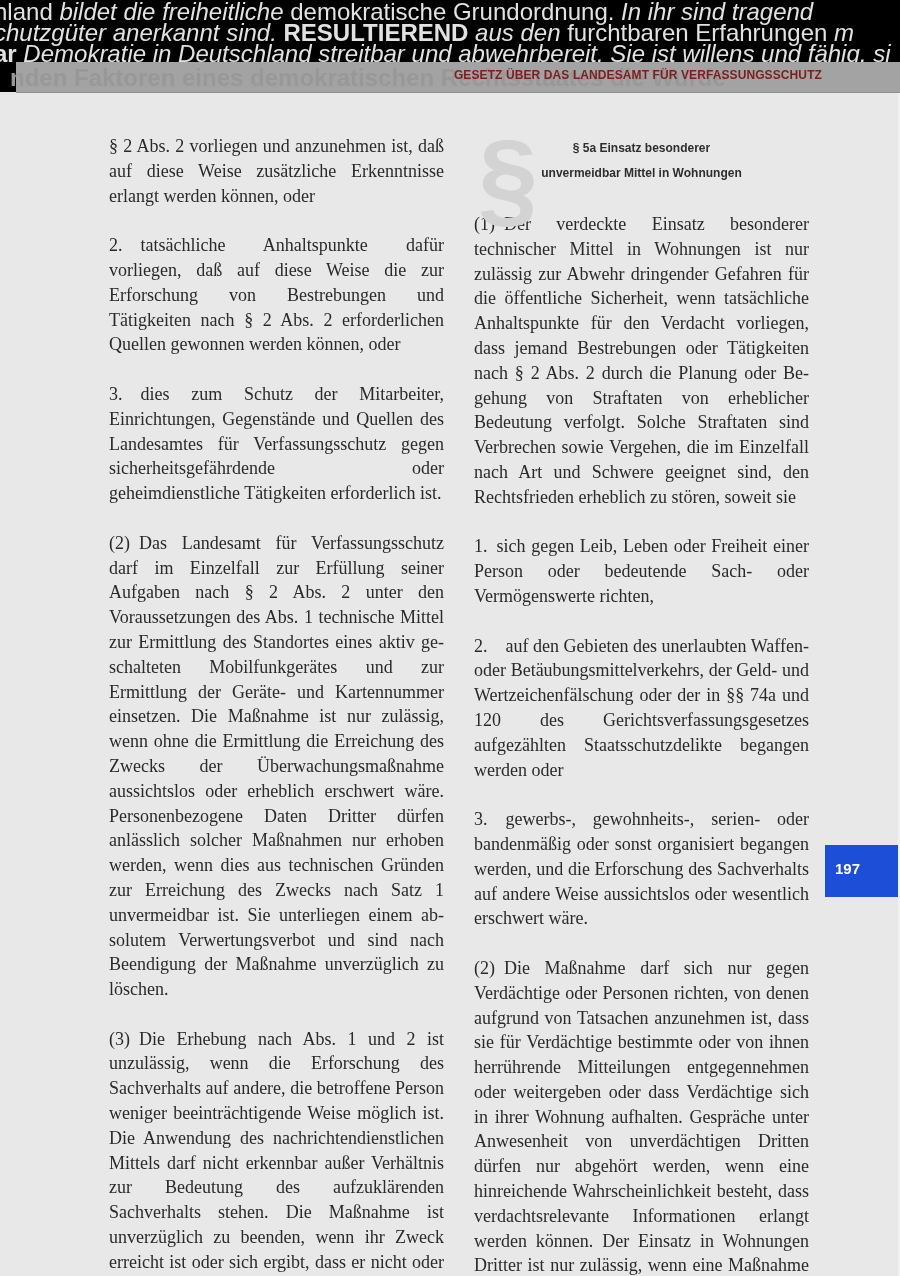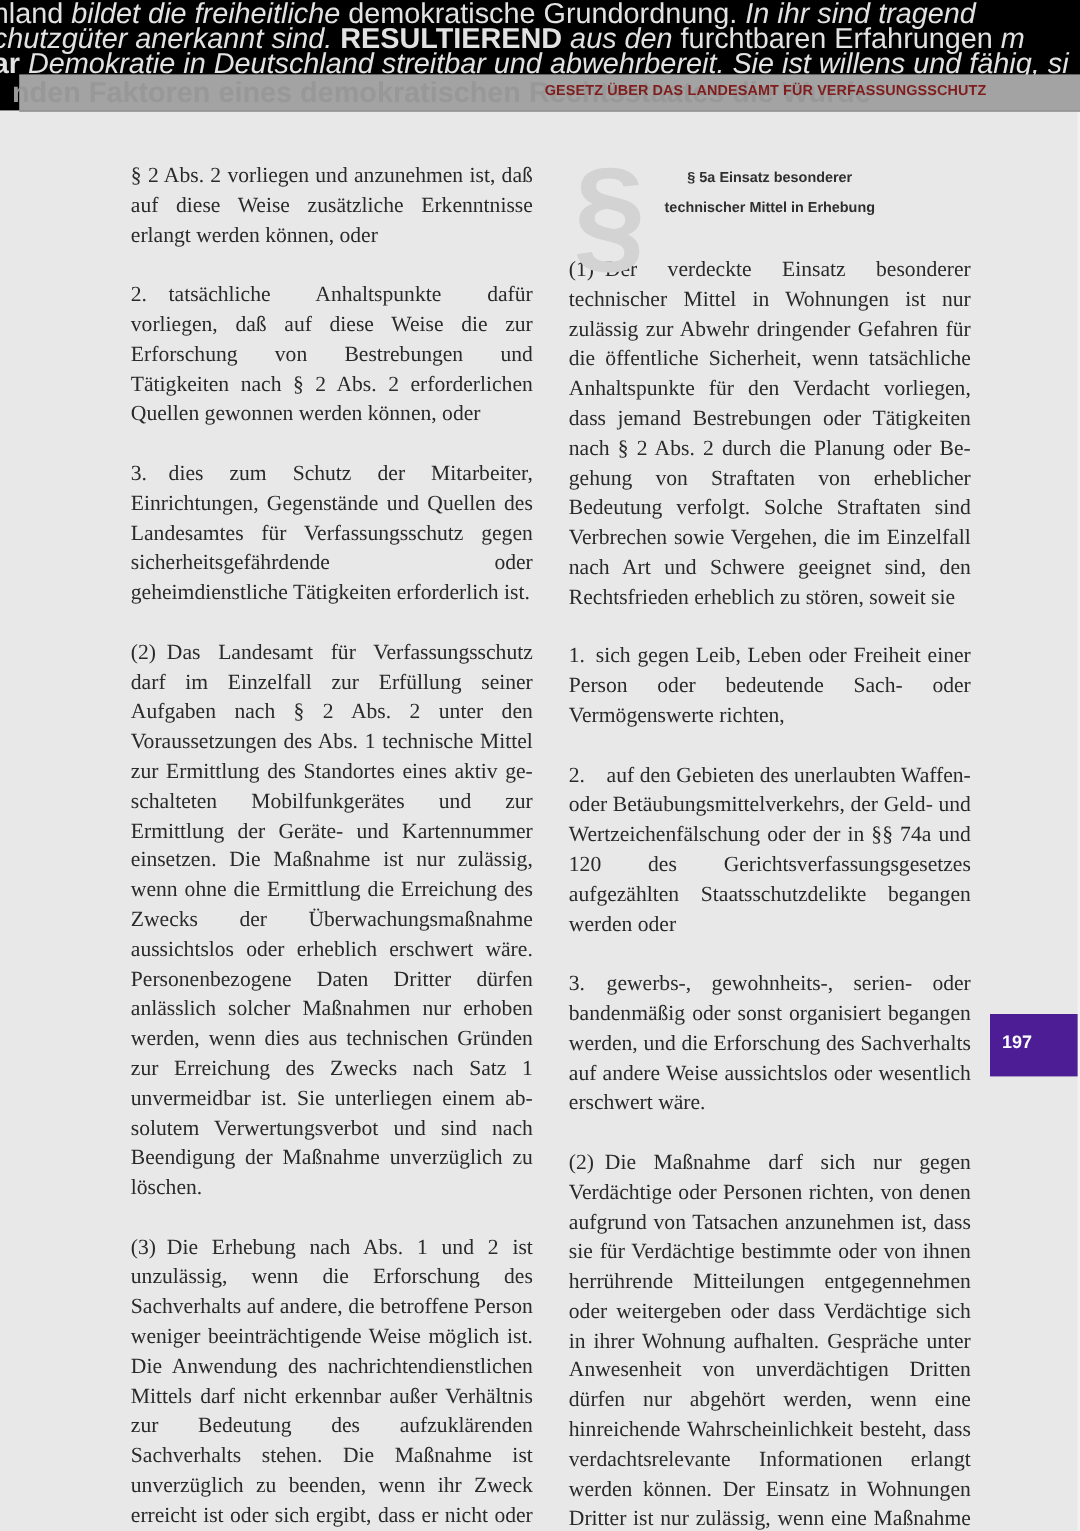--- a/index.html
+++ b/index.html
@@ -40,21 +40,21 @@
   .section-head {
     position:absolute; left:474px; top:136px; width:335px; text-align:center;
     font-family:"Liberation Sans","DejaVu Sans",sans-serif; font-weight:bold;
     font-size:12px; line-height:25px; color:#2e2e2e; z-index:2;
   }
   .para-glyph {
     position:absolute; left:478px; top:118px; font-family:"Liberation Sans","DejaVu Sans",sans-serif;
     font-weight:bold; font-size:108px; line-height:120px; color:#d3d3d3; z-index:1;
   }
   .page-tab {
-    position:absolute; left:825px; top:845px; width:73px; height:52px; background:#4c1d95;
+    position:absolute; left:825px; top:845px; width:73px; height:52px; background:#1d4ed8;
   }
   .page-num {
     position:absolute; left:10px; top:15px; font-family:"Liberation Sans","DejaVu Sans",sans-serif;
     font-weight:bold; font-size:15px; color:#ffffff;
   }
 </style>
 </head>
 <body>
 
 <div class="page-edge"></div>
@@ -80,21 +80,21 @@
   <p class="para">§ 2 Abs. 2 vorliegen und anzunehmen ist, daß auf diese Weise zusätzliche Erkenntnisse erlangt wer­den können, oder</p>
   <p class="para">2. tatsächliche Anhaltspunkte dafür vorliegen, daß auf diese Weise die zur Erforschung von Bestrebun­gen und Tätigkeiten nach § 2 Abs. 2 erforderlichen Quellen gewonnen werden können, oder</p>
   <p class="para">3. dies zum Schutz der Mitarbeiter, Einrichtun­gen, Gegenstände und Quellen des Landesamtes für Verfassungsschutz gegen sicherheitsgefährdende oder geheimdienstliche Tätigkeiten erforderlich ist.</p>
   <p class="para">(2) Das Landesamt für Verfassungsschutz darf im Einzelfall zur Erfüllung seiner Aufgaben nach § 2 Abs. 2 unter den Voraussetzungen des Abs. 1 technische Mittel zur Ermittlung des Standortes eines aktiv ge­schalteten Mobilfunkgerätes und zur Ermittlung der Geräte- und Kartennummer einsetzen. Die Maß­nahme ist nur zulässig, wenn ohne die Ermittlung die Erreichung des Zwecks der Überwachungsmaßnahme aussichtslos oder erheblich erschwert wäre. Personen­bezogene Daten Dritter dürfen anlässlich solcher Maß­nahmen nur erhoben werden, wenn dies aus techni­schen Gründen zur Erreichung des Zwecks nach Satz 1 unvermeidbar ist. Sie unterliegen einem ab­solutem Verwertungsverbot und sind nach Beendi­gung der Maßnahme unverzüglich zu löschen.</p>
   <p class="para">(3) Die Erhebung nach Abs. 1 und 2 ist unzuläs­sig, wenn die Erforschung des Sachverhalts auf an­dere, die betroffene Person weniger beeinträchti­gende Weise möglich ist. Die Anwendung des nach­richtendienstlichen Mittels darf nicht erkennbar au­ßer Verhältnis zur Bedeutung des aufzuklärenden Sachverhalts stehen. Die Maßnahme ist unverzüg­lich zu beenden, wenn ihr Zweck erreicht ist oder sich ergibt, dass er nicht oder nicht auf diese Weise erreicht werden kann. In den Fällen des Abs. 1 Nr. 1 und Abs. 2 dürfen nachrichtendienstliche Mittel nicht gezielt gegen Unbeteiligte eingesetzt werden; im Übrigen gilt § 3 Abs. 1 Satz 3 bis 5.</p>
 </div>
 
 <div class="para-glyph">§</div>
 <div class="section-head">
   <div>§ 5a Einsatz besonderer</div>
-  <div>technischer Mittel in Erhebung</div>
+  <div>unvermeidbar Mittel in Wohnungen</div>
 </div>
 
 <div class="col col-right">
   <p class="para">(1) Der verdeckte Einsatz besonderer technischer Mittel in Wohnungen ist nur zulässig zur Abwehr dringender Gefahren für die öffentliche Sicherheit, wenn tatsächliche Anhaltspunkte für den Verdacht vorliegen, dass jemand Bestrebungen oder Tätig­keiten nach § 2 Abs. 2 durch die Planung oder Be­gehung von Straftaten von erheblicher Bedeutung verfolgt. Solche Straftaten sind Verbrechen sowie Vergehen, die im Einzelfall nach Art und Schwere geeignet sind, den Rechtsfrieden erheblich zu stö­ren, soweit sie</p>
   <p class="para">1. sich gegen Leib, Leben oder Freiheit einer Person oder bedeutende Sach- oder Vermögens­werte richten,</p>
   <p class="para">2. auf den Gebieten des unerlaubten Waffen- oder Betäubungsmittelverkehrs, der Geld- und Wertzei­chenfälschung oder der in §§ 74a und 120 des Gerichtsverfassungsgesetzes aufgezählten Staats­schutzdelikte begangen werden oder</p>
   <p class="para">3. gewerbs-, gewohnheits-, serien- oder banden­mäßig oder sonst organisiert begangen werden, und die Erforschung des Sachverhalts auf andere Weise aussichtslos oder wesentlich erschwert wäre.</p>
   <p class="para">(2) Die Maßnahme darf sich nur gegen Verdächtige oder Personen richten, von denen aufgrund von Tat­sachen anzunehmen ist, dass sie für Verdächtige be­stimmte oder von ihnen herrührende Mitteilungen entgegennehmen oder weitergeben oder dass Ver­dächtige sich in ihrer Wohnung aufhalten. Gesprä­che unter Anwesenheit von unverdächtigen Dritten dürfen nur abgehört werden, wenn eine hinrei­chende Wahrscheinlichkeit besteht, dass verdachts­relevante Informationen erlangt werden können. Der Einsatz in Wohnungen Dritter ist nur zulässig, wenn eine Maßnahme in der Wohnung der ver­dächtigen Person nicht erfolgversprechend ist.</p>
 </div>
 

